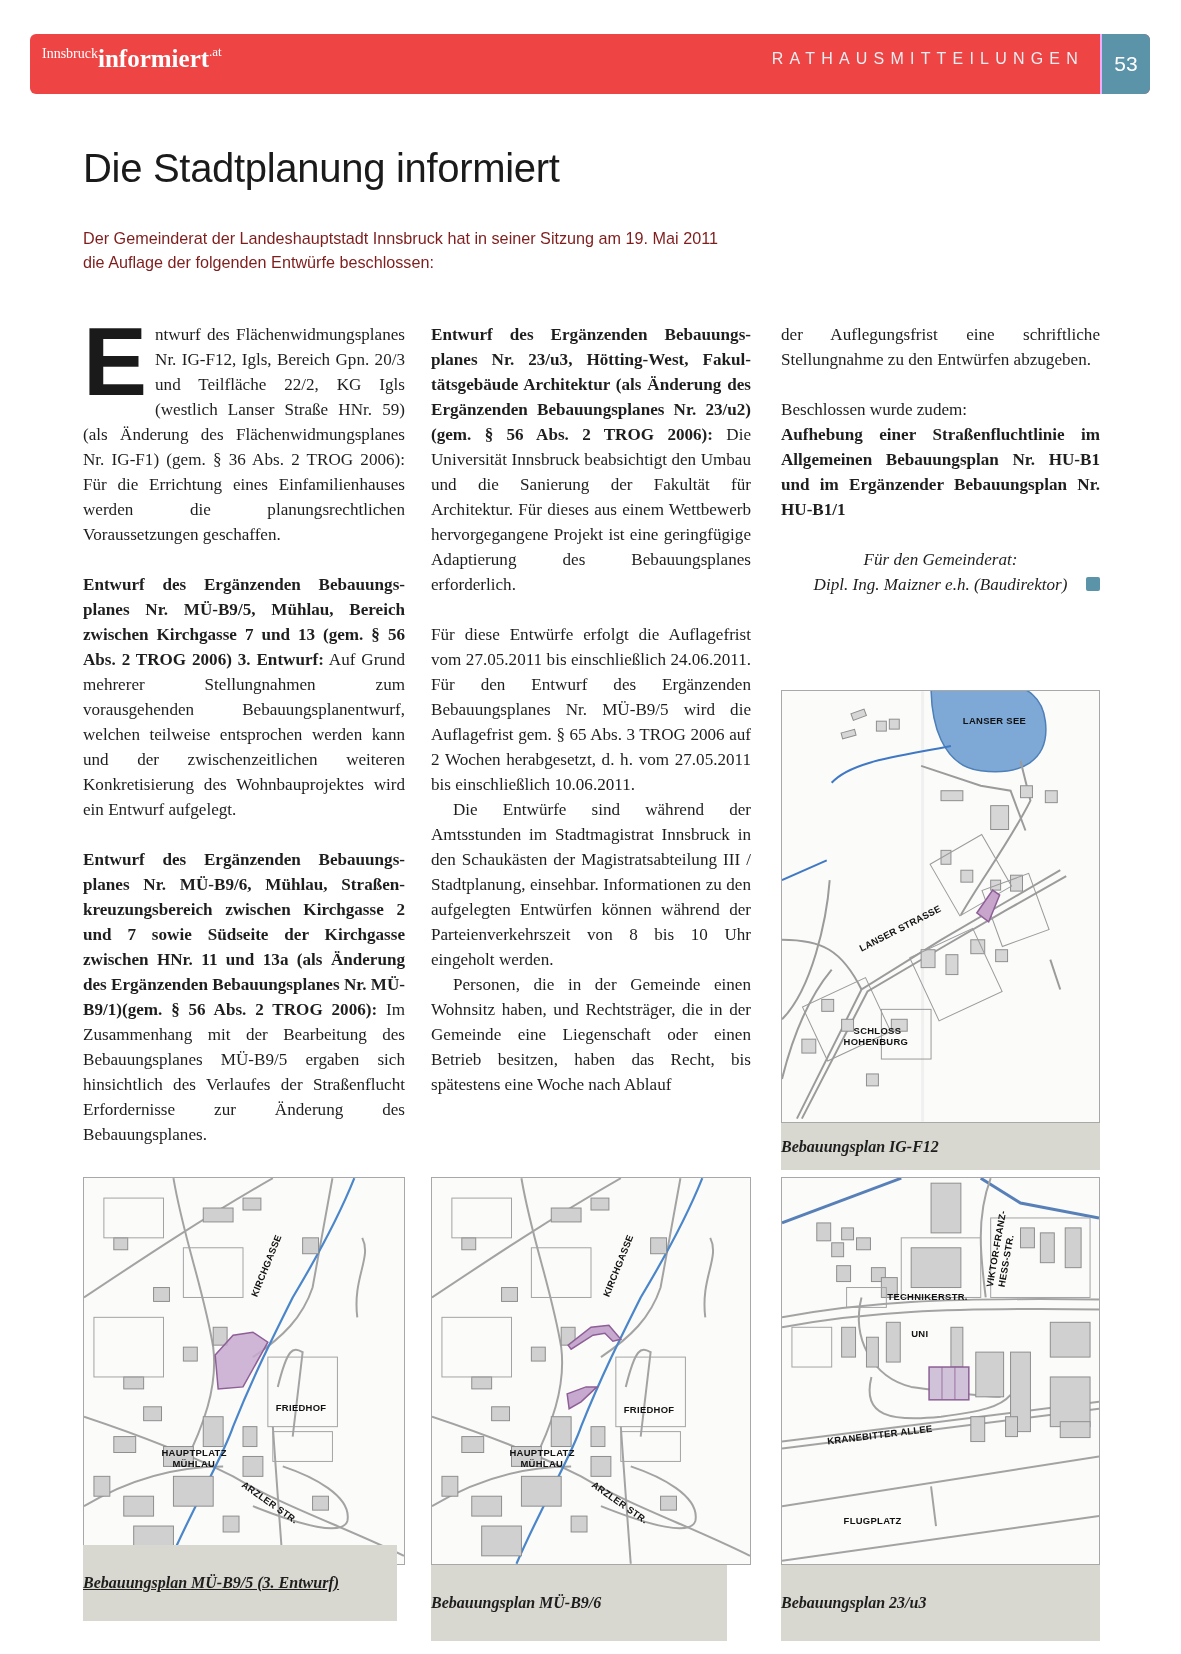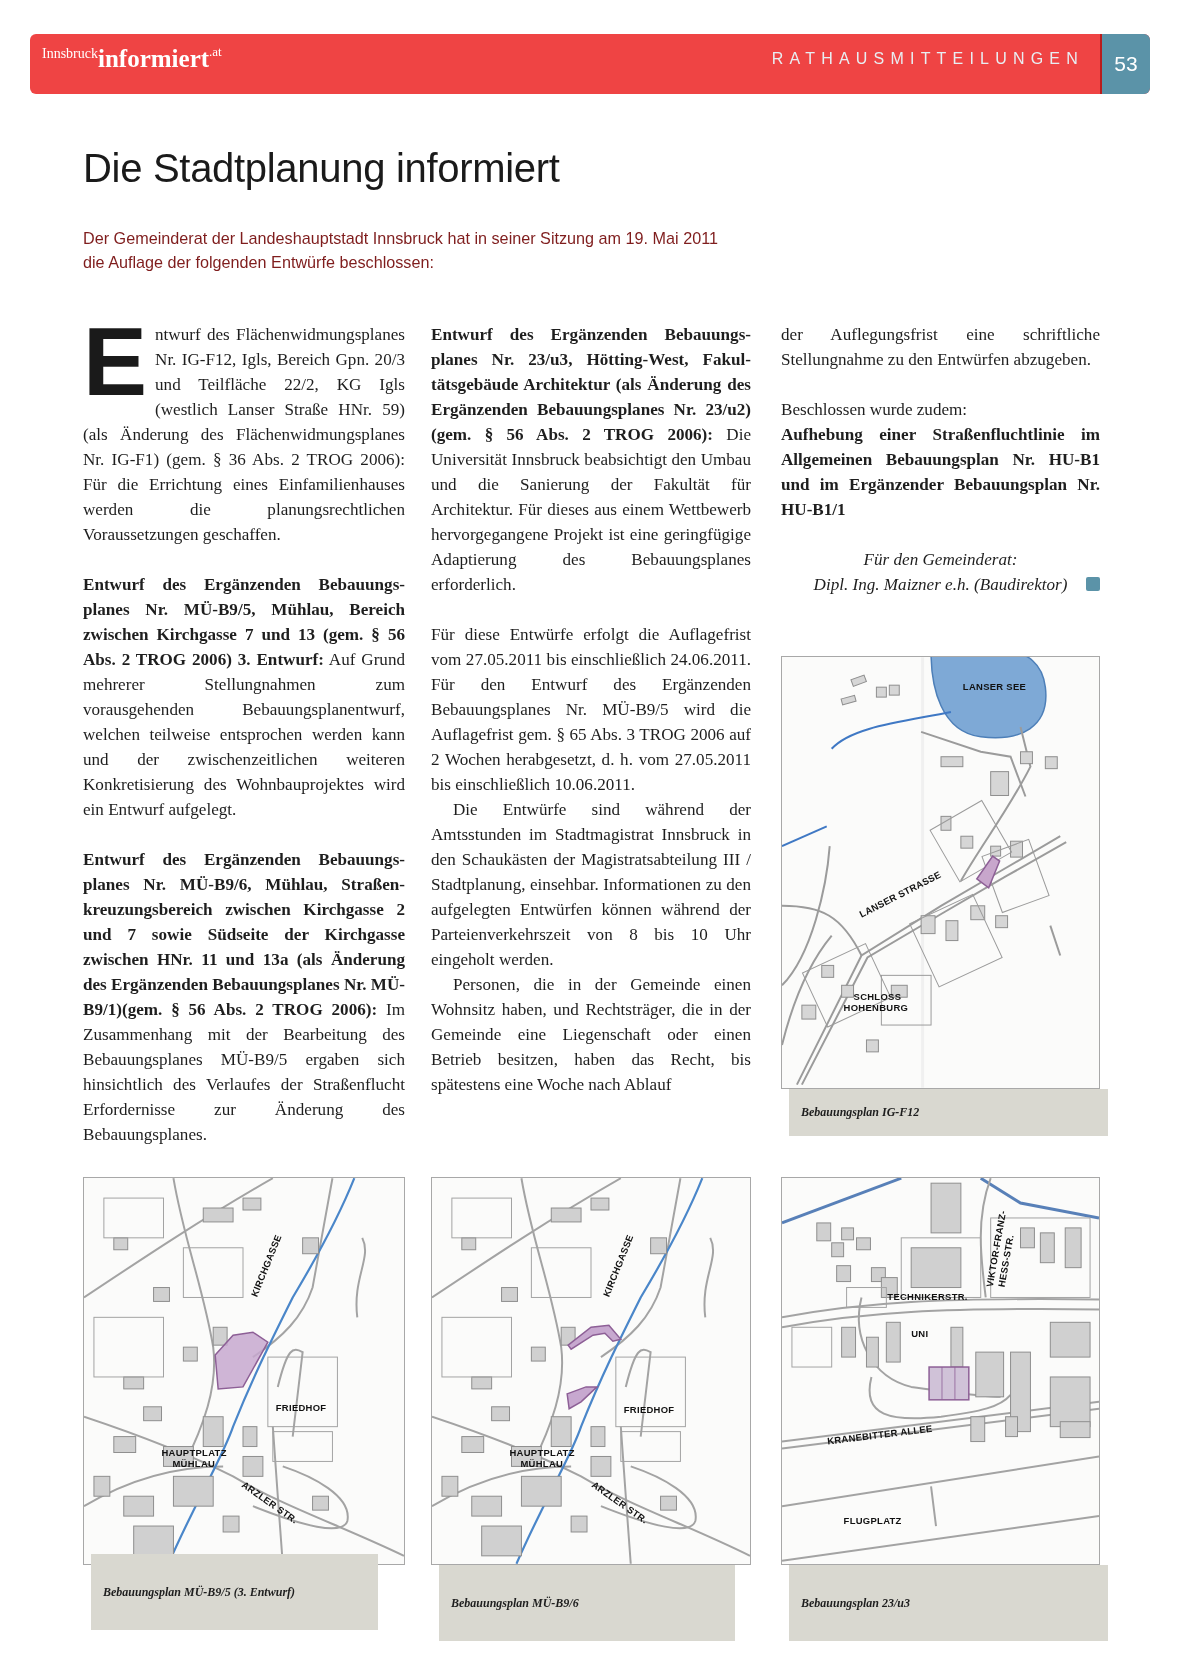--- a/index.html
+++ b/index.html
@@ -5,42 +5,42 @@
   * { box-sizing: border-box; margin: 0; padding: 0; }
   html, body { width: 1181px; height: 1654px; background: #ffffff; overflow: hidden; }
   body { position: relative; font-family: "Liberation Serif", "DejaVu Serif", serif; color: #1e1e1e; }
 
   .header { position: absolute; left: 30px; top: 34px; width: 1120px; height: 60px; background: #ef4444; border-radius: 6px; }
   .brand { position: absolute; left: 12px; top: 10px; color: #fff; font-family: "Liberation Serif", serif; white-space: nowrap; }
   .brand .small { font-size: 14px; vertical-align: 9px; }
   .brand .big { font-size: 25px; font-weight: bold; }
   .brand .tld { font-size: 13px; vertical-align: 11px; }
   .section { position: absolute; right: 66px; top: 16px; color: #e8eef2; font-family: "Liberation Sans", "DejaVu Sans", sans-serif; font-size: 16px; letter-spacing: 6.2px; }
-  .pagebox { position: absolute; right: 0; top: 0; width: 50px; height: 60px; background: #5b93a8; border-left: 2px solid #b91c1c; border-radius: 0 6px 6px 0; color: #fff; font-family: "Liberation Sans", sans-serif; font-size: 21px; text-align: center; line-height: 60px; }
+  .pagebox { position: absolute; right: 0; top: 0; width: 50px; height: 60px; background: #5b93a8; border-left: 2px solid #f0abfc; border-radius: 0 6px 6px 0; color: #fff; font-family: "Liberation Sans", sans-serif; font-size: 21px; text-align: center; line-height: 60px; }
 
   .title { position: absolute; left: 83px; top: 146px; font-family: "Liberation Sans", "DejaVu Sans", sans-serif; font-weight: normal; font-size: 40px; color: #1a1a1a; letter-spacing: -0.3px; }
   .lead { position: absolute; left: 83px; top: 226px; width: 640px; font-family: "Liberation Sans", sans-serif; font-size: 16.2px; line-height: 24px; color: #7f1d1d; }
 
   .col { position: absolute; top: 322px; font-size: 17.1px; line-height: 25px; text-align: justify; hyphens: manual; }
   .col p { margin: 0 0 25px 0; }
   .col p.tight { margin-bottom: 0; }
   .col p.indent { text-indent: 22px; margin-bottom: 0; }
   .col1 { left: 83px; width: 322px; }
   .col2 { left: 431px; width: 320px; }
   .col3 { left: 781px; width: 319px; }
   .dropcap { float: left; font-family: "Liberation Sans", sans-serif; font-weight: bold; font-size: 96px; line-height: 70px; height: 72px; margin: 5px 8px 0 0; color: #1a1a1a; }
   .bold { font-weight: bold; }
   .ital { font-style: italic; }
   .sig { position: relative; }
   .endmark { position: absolute; right: 0; bottom: 6px; width: 14px; height: 14px; border-radius: 2px; background: #5b93a8; }
 
   .fig { position: absolute; }
   .map { position: absolute; left: 0; top: 0; background: #fbfbfa; border: 1px solid #a8a8a8; overflow: hidden; }
   .map svg { display: block; width: 100%; height: 100%; }
-  .caption { position: absolute; left: 0; background: #d9d8d0; font-style: italic; font-weight: bold; font-size: 12px; color: #1e1e1e; padding-left: 12px; display: flex; align-items: center; margin-left: 8px; }
+  .caption { position: absolute; left: 0; background: #d9d8d0; font-style: italic; font-weight: bold; font-size: 16px; color: #1e1e1e; display: flex; align-items: center; }
   .lbl { font-family: "Liberation Sans", "DejaVu Sans", sans-serif; font-weight: bold; font-size: 9.5px; fill: #111; letter-spacing: 0.3px; }
 </style>
 </head>
 <body>
 
 <div class="header">
   <div class="brand">
     <span class="small">Innsbruck</span><span class="big">informiert</span><span class="tld">.at</span>
   </div>
   <div class="section">RATHAUSMITTEILUNGEN</div>
@@ -62,21 +62,21 @@
   <p class="indent">Die Entwürfe sind während der Amtsstunden im Stadtmagistrat Inns­bruck in den Schaukästen der Magis­tratsabteilung III / Stadtplanung, einseh­bar. Informationen zu den aufgelegten Entwürfen können während der Partei­enverkehrszeit von 8 bis 10 Uhr eingeholt werden.</p>
   <p class="indent">Personen, die in der Gemeinde einen Wohnsitz haben, und Rechtsträger, die in der Gemeinde eine Liegenschaft oder einen Betrieb besitzen, haben das Recht, bis spätestens eine Woche nach Ablauf</p>
 </div>
 
 <div class="col col3">
   <p>der Auflegungsfrist eine schriftliche Stellungnahme zu den Entwürfen abzu­geben.</p>
   <p><span>Beschlossen wurde zudem:</span><br><span class="bold">Aufhebung einer Straßenfluchtlinie im Allgemeinen Bebauungsplan Nr. HU-B1 und im Ergänzender Bebauungsplan Nr. HU-B1/1</span></p>
   <p class="tight sig ital" style="text-align:center"><span>Für den Gemeinderat:</span><br><span>Dipl. Ing. Maizner e.h. (Baudirektor)</span><span class="endmark"></span></p>
 </div>
 
-<div class="fig" style="left:781px;top:656px;width:268px;height:480px;">
+<div class="fig" style="left:781px;top:690px;width:268px;height:480px;">
   <div class="map" style="width:319px;height:433px;">
     <svg viewBox="0 0 319 433">
       <rect x="140" y="0" width="3" height="433" fill="#f0f0f0"></rect>
       <path d="M150 -5 C 150 30, 160 75, 200 80 C 240 85, 270 70, 265 30 C 262 5, 245 -5, 230 -5 Z" fill="#7ea9d6" stroke="#4d7fb8" stroke-width="1.5"></path>
       <path d="M50 92 C 70 70, 120 65, 170 55" fill="none" stroke="#3f78c4" stroke-width="2"></path>
       <path d="M0 190 L 45 170" fill="none" stroke="#3f78c4" stroke-width="2"></path>
       <g fill="none" stroke="#9b9b9b" stroke-width="2">
         <path d="M15 430 L 80 300 L 160 250 L 220 215 L 280 180"></path>
         <path d="M20 430 L 86 302 L 164 256 L 226 220 L 286 186"></path>
         <path d="M180 225 C 200 190, 230 150, 250 110 L 240 70"></path>
@@ -171,21 +171,21 @@
         <rect x="190" y="255" width="60" height="30"></rect>
       </g>
       <path d="M132 178 L 150 158 L 170 155 L 185 165 L 160 210 L 135 212 Z" fill="#c7a8cf" fill-opacity="0.85" stroke="#8d5f96" stroke-width="1.5"></path>
       <text class="lbl" x="174" y="120" transform="rotate(-68 174 120)">KIRCHGASSE</text>
       <text class="lbl" x="193" y="234">FRIEDHOF</text>
       <text class="lbl" x="78" y="280">HAUPTPLATZ</text>
       <text class="lbl" x="89" y="291">MÜHLAU</text>
       <text class="lbl" x="158" y="310" transform="rotate(35 158 310)">ARZLER STR.</text>
     </svg>
   </div>
-  <div class="caption" style="top:377px;width:287px;height:76px;">Bebauungsplan MÜ-B9/5 (3. Entwurf)</div>
+  <div class="caption" style="top:368px;width:314px;height:76px;text-decoration:underline;">Bebauungsplan MÜ-B9/5 (3. Entwurf)</div>
 </div>
 
 <div class="fig" style="left:431px;top:1177px;width:320px;height:464px;">
   <div class="map" style="width:320px;height:388px;">
     <svg viewBox="0 0 320 388">
       <g fill="none" stroke="#a3a3a3" stroke-width="2">
         <path d="M0 120 C 60 80, 120 40, 190 0"></path>
         <path d="M0 240 C 60 260, 110 280, 150 300 C 200 330, 260 350, 320 380"></path>
         <path d="M90 0 C 100 60, 120 110, 130 170 C 135 210, 120 250, 100 290"></path>
         <path d="M0 330 C 50 300, 100 290, 140 290"></path>

